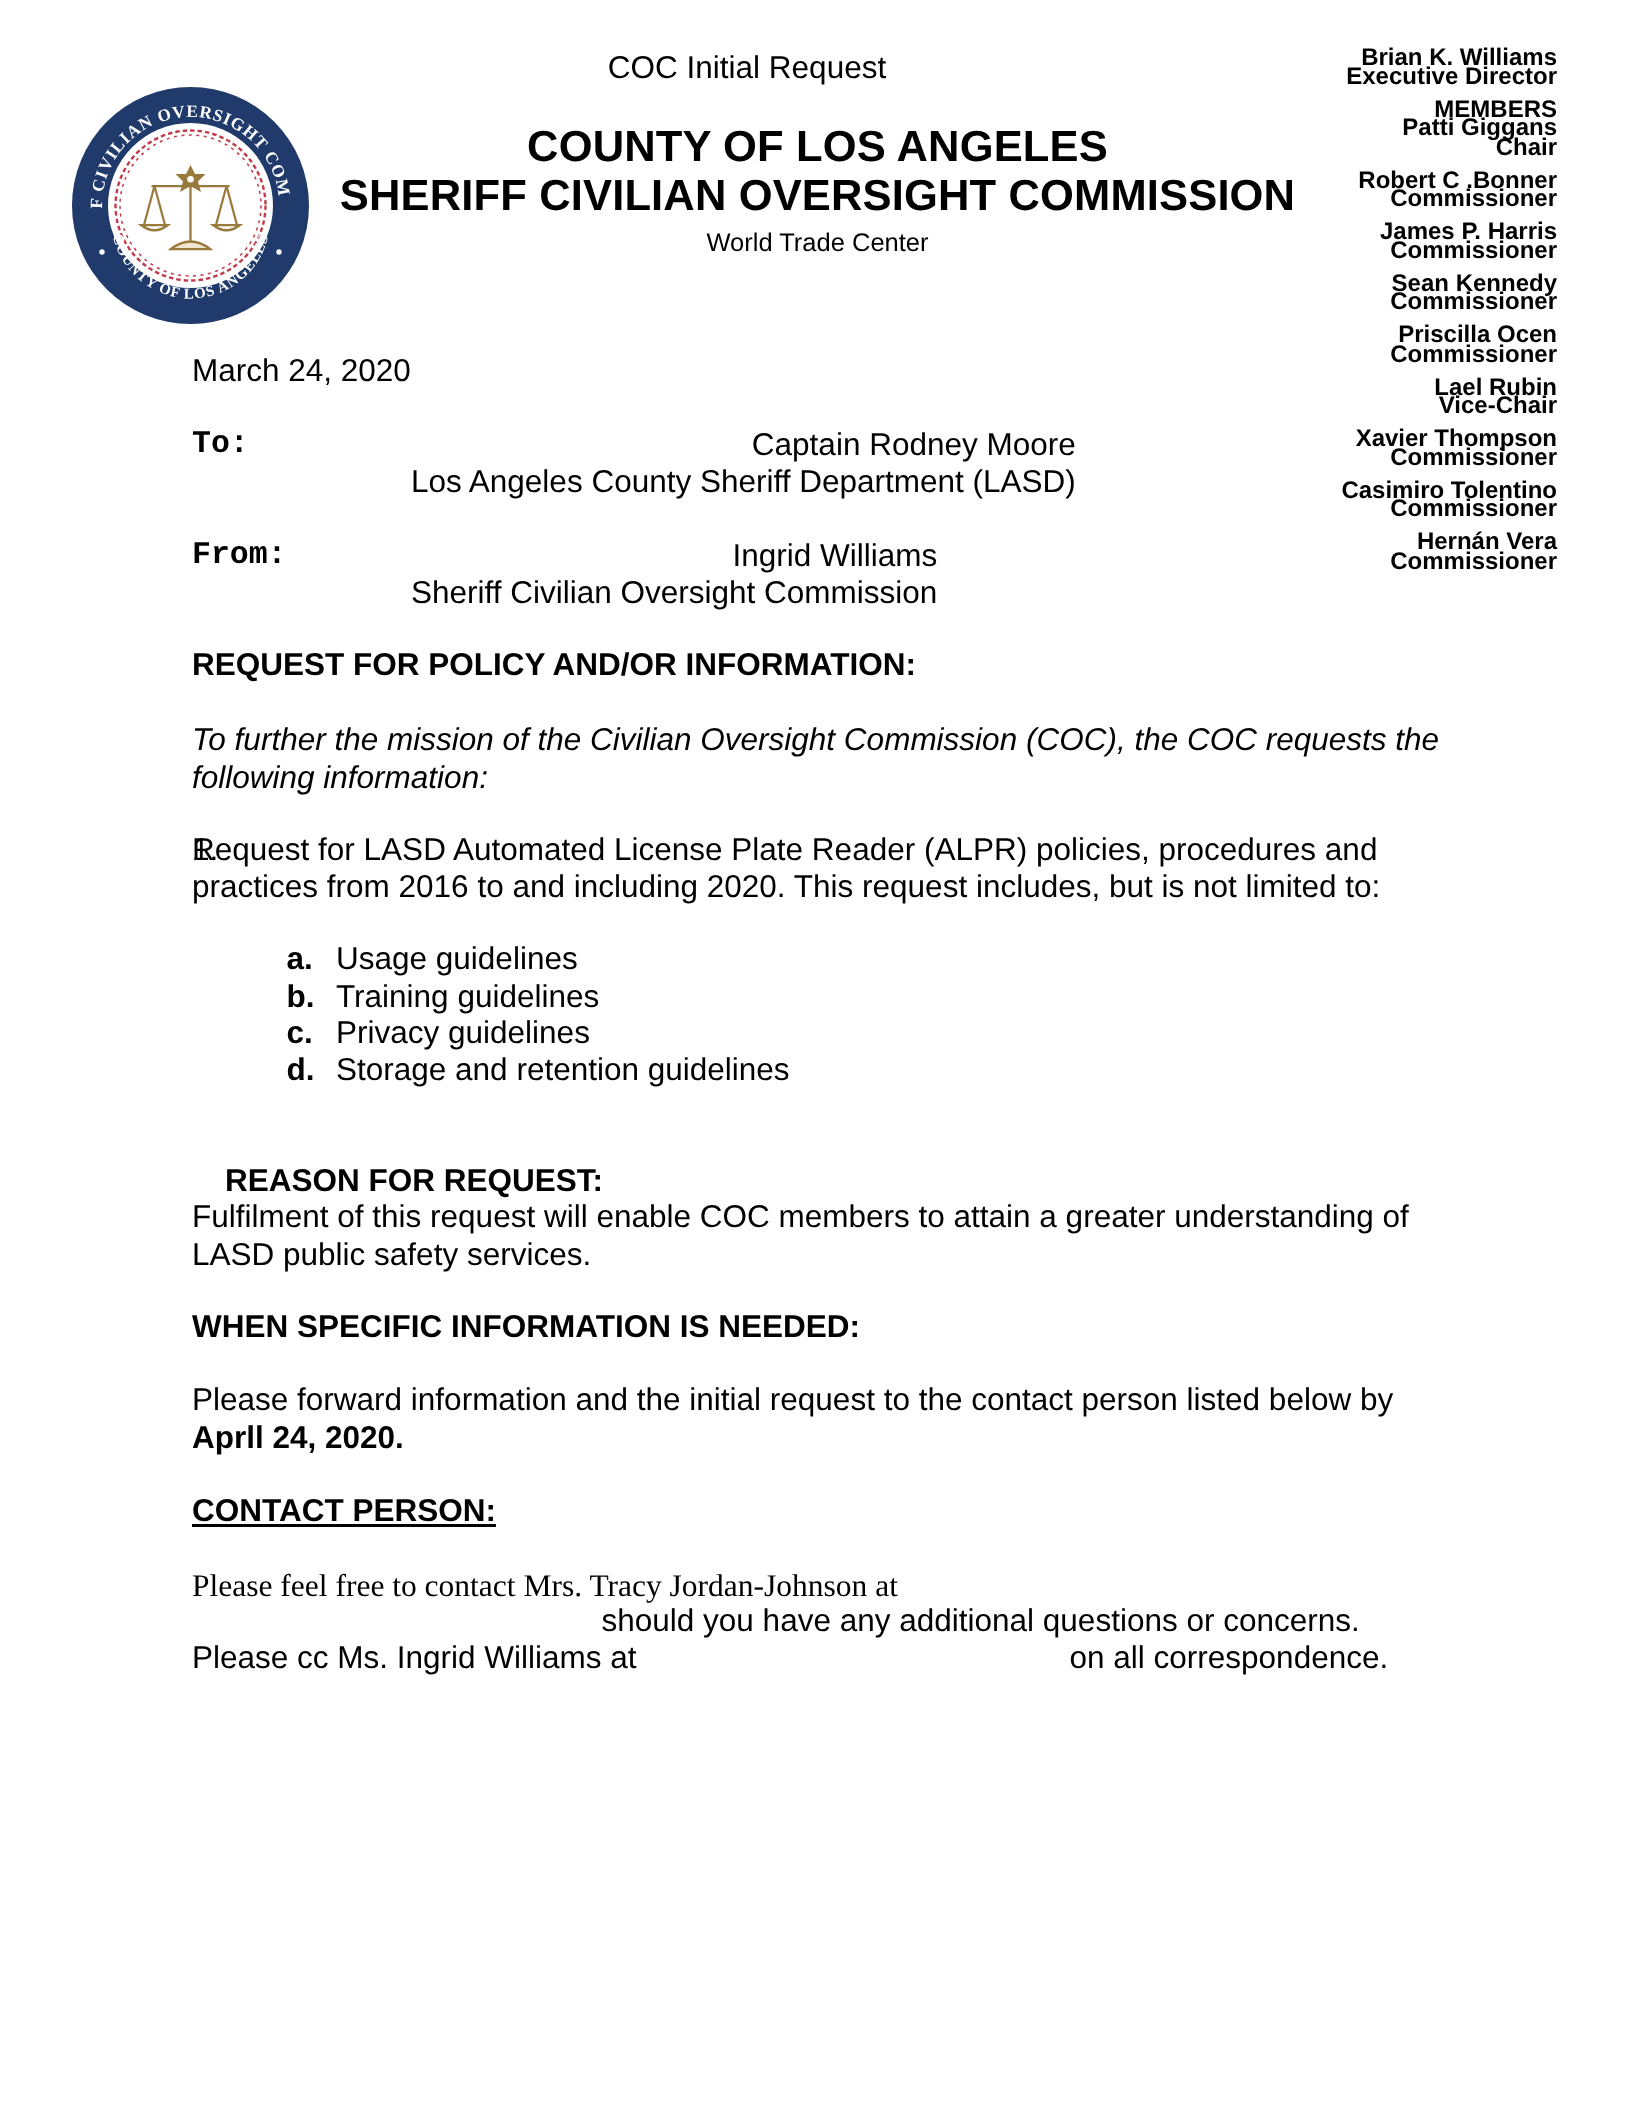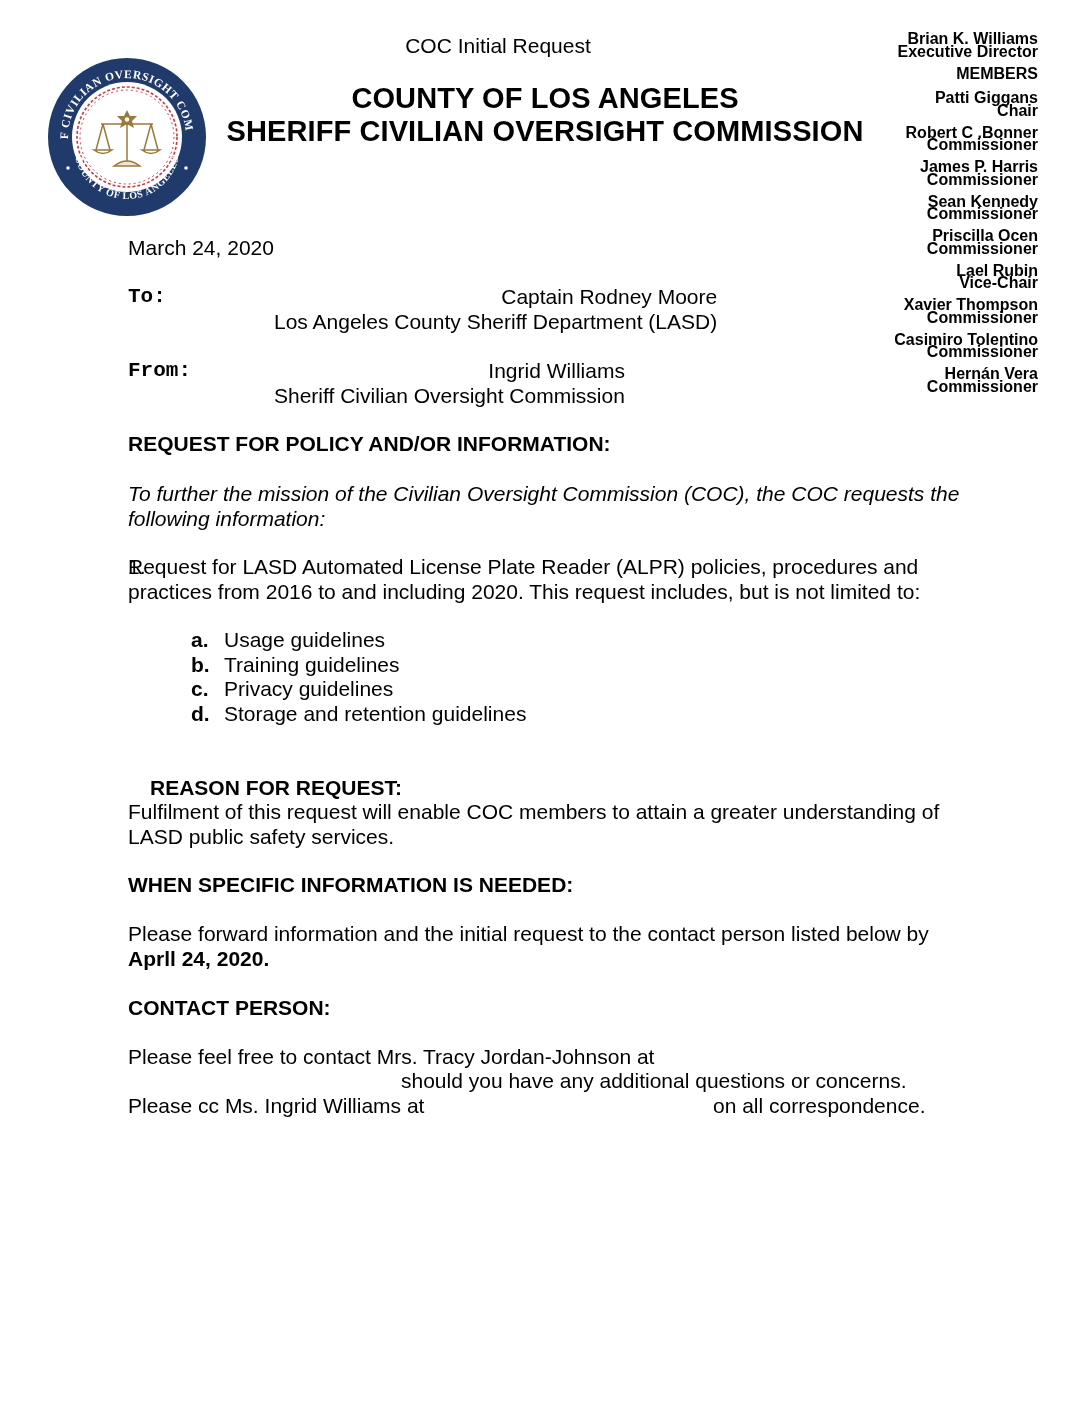--- a/index.html
+++ b/index.html
@@ -12,21 +12,21 @@
     .doc-label span { position: relative; left: -2px; }
     .header-block { left: 200px; width: 690px; top: 82px; text-align: center; }
     .hdr-title { font-size: 29px; font-weight: bold; line-height: 33px; letter-spacing: 0.1px; }
     .hdr-sub { font-size: 17px; line-height: 20px; }
     .seal { left: 46px; top: 56px; width: 162px; height: 162px; }
 
     .sidebar { right: 50px; top: 33px; width: 170px; text-align: right; font-size: 16px; line-height: 12.5px; }
     .sb-name { font-weight: bold; }
     .sb-role { font-weight: bold; }
     .sb-group { margin-bottom: 9.5px; }
-    .sb-members { font-weight: bold; margin-bottom: 12px; }
+    .sb-members { font-weight: bold; }
 
     .body-text { font-size: 21px; line-height: 24.5px; }
     .date { left: 128px; top: 236px; }
     .to-block, .from-block { left: 128px; }
     .to-block { top: 285px; }
     .from-block { top: 359px; }
     .field-label { position: absolute; left: 0; font-weight: bold; font-family: Liberation Mono, monospace; }
     .field-values { position: absolute; left: 146px; white-space: nowrap; text-align: right; }
 
     .heading { font-weight: bold; font-size: 21px; }
@@ -39,22 +39,22 @@
     .subitems { left: 191px; top: 628px; }
     .subitem { position: relative; height: 24.5px; }
     .subitem .letter { position: absolute; left: 0; font-weight: bold; }
     .subitem .stxt { position: absolute; left: 33px; white-space: nowrap; }
 
     .h-reason { left: 128px; top: 776px; margin-left: 22px; }
     .reason-text { left: 128px; top: 800px; width: 850px; }
     .h-when { left: 128px; top: 873px; }
     .when-text { left: 128px; top: 922px; width: 850px; }
     .bold { font-weight: bold; }
-    .h-contact { left: 128px; top: 996px; }
-    .contact1 { left: 128px; top: 1045px; white-space: nowrap; }
+    .h-contact { left: 128px; top: 996px; text-decoration: underline; }
+    .contact1 { left: 128px; top: 1045px; white-space: nowrap; font-family: Liberation Serif, serif; }
     .contact2 { left: 401px; top: 1069px; white-space: nowrap; }
     .contact3a { left: 128px; top: 1094px; white-space: nowrap; }
     .contact3b { left: 713px; top: 1094px; white-space: nowrap; }
   </style>
 </head>
 <body>
 
 <div class="abs doc-label">
   <span>COC Initial Request</span>
 </div>
@@ -92,20 +92,21 @@
     <g>
       <polygon points="81,54 84,60 91,60 86,65 88,72 81,68 74,72 76,65 71,60 78,60" fill="#9a7a3c"></polygon>
       <circle cx="81" cy="63.5" r="2.2" fill="#ffffff"></circle>
     </g>
   </svg>
 </div>
 
 <div class="abs header-block">
   <div class="hdr-title">COUNTY OF LOS ANGELES</div>
   <div class="hdr-title">SHERIFF CIVILIAN OVERSIGHT COMMISSION</div>
+  <div class="hdr-sub" style="margin-top:4px">World Trade Center</div>
 </div>
 
 <div class="abs sidebar">
   <div class="sb-group">
     <div class="sb-name">Brian K. Williams</div>
     <div class="sb-role">Executive Director</div>
   </div>
   <div class="sb-members">MEMBERS</div>
   <div class="sb-group">
     <div class="sb-name">Patti Giggans</div>

